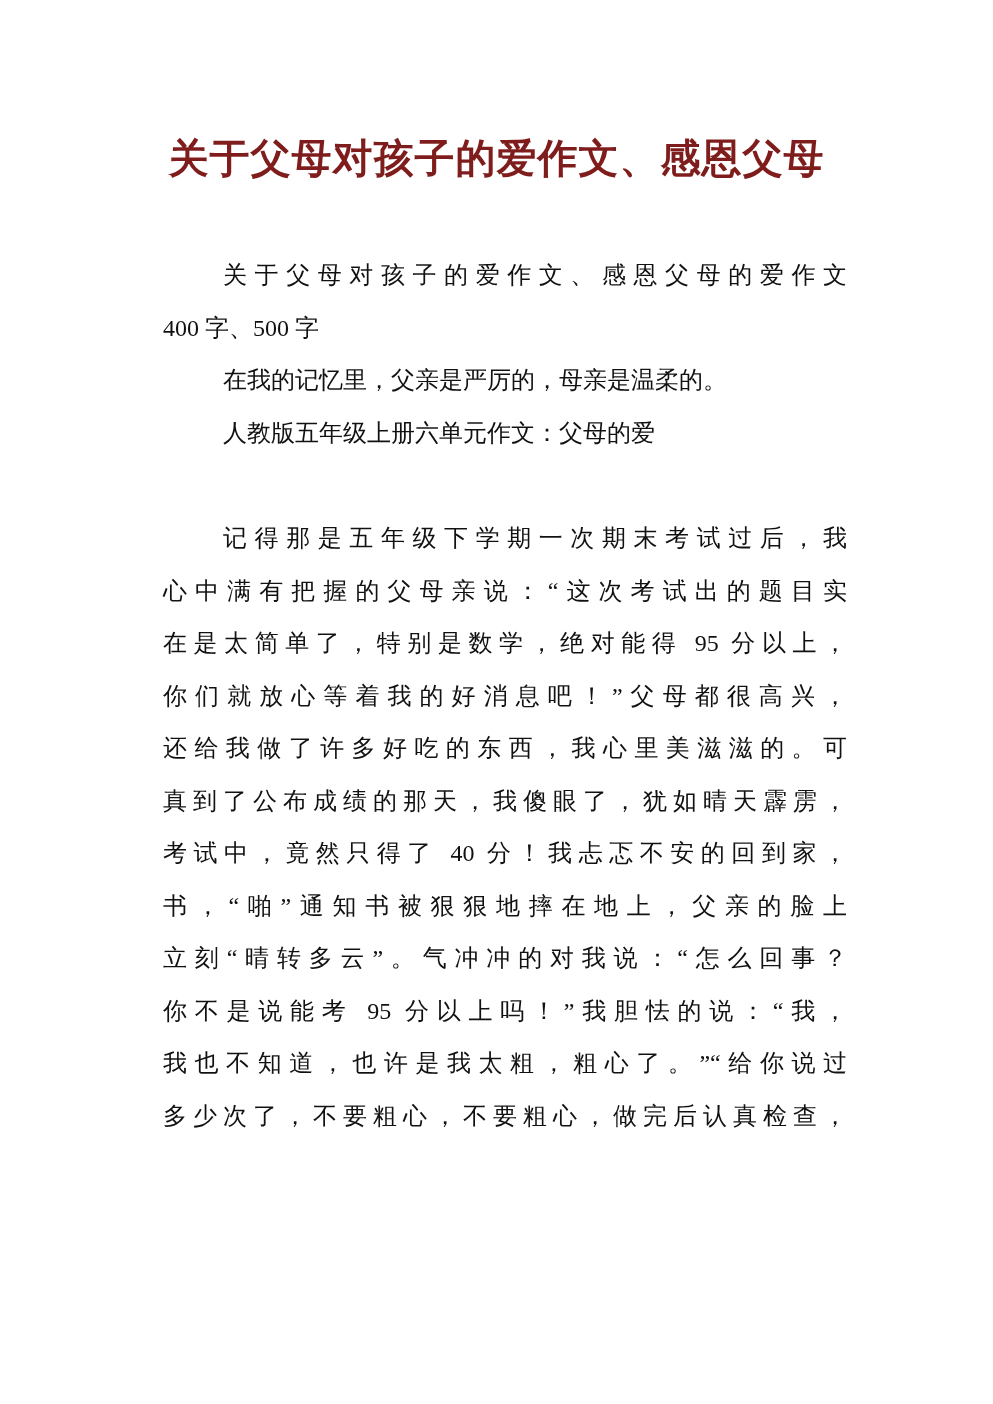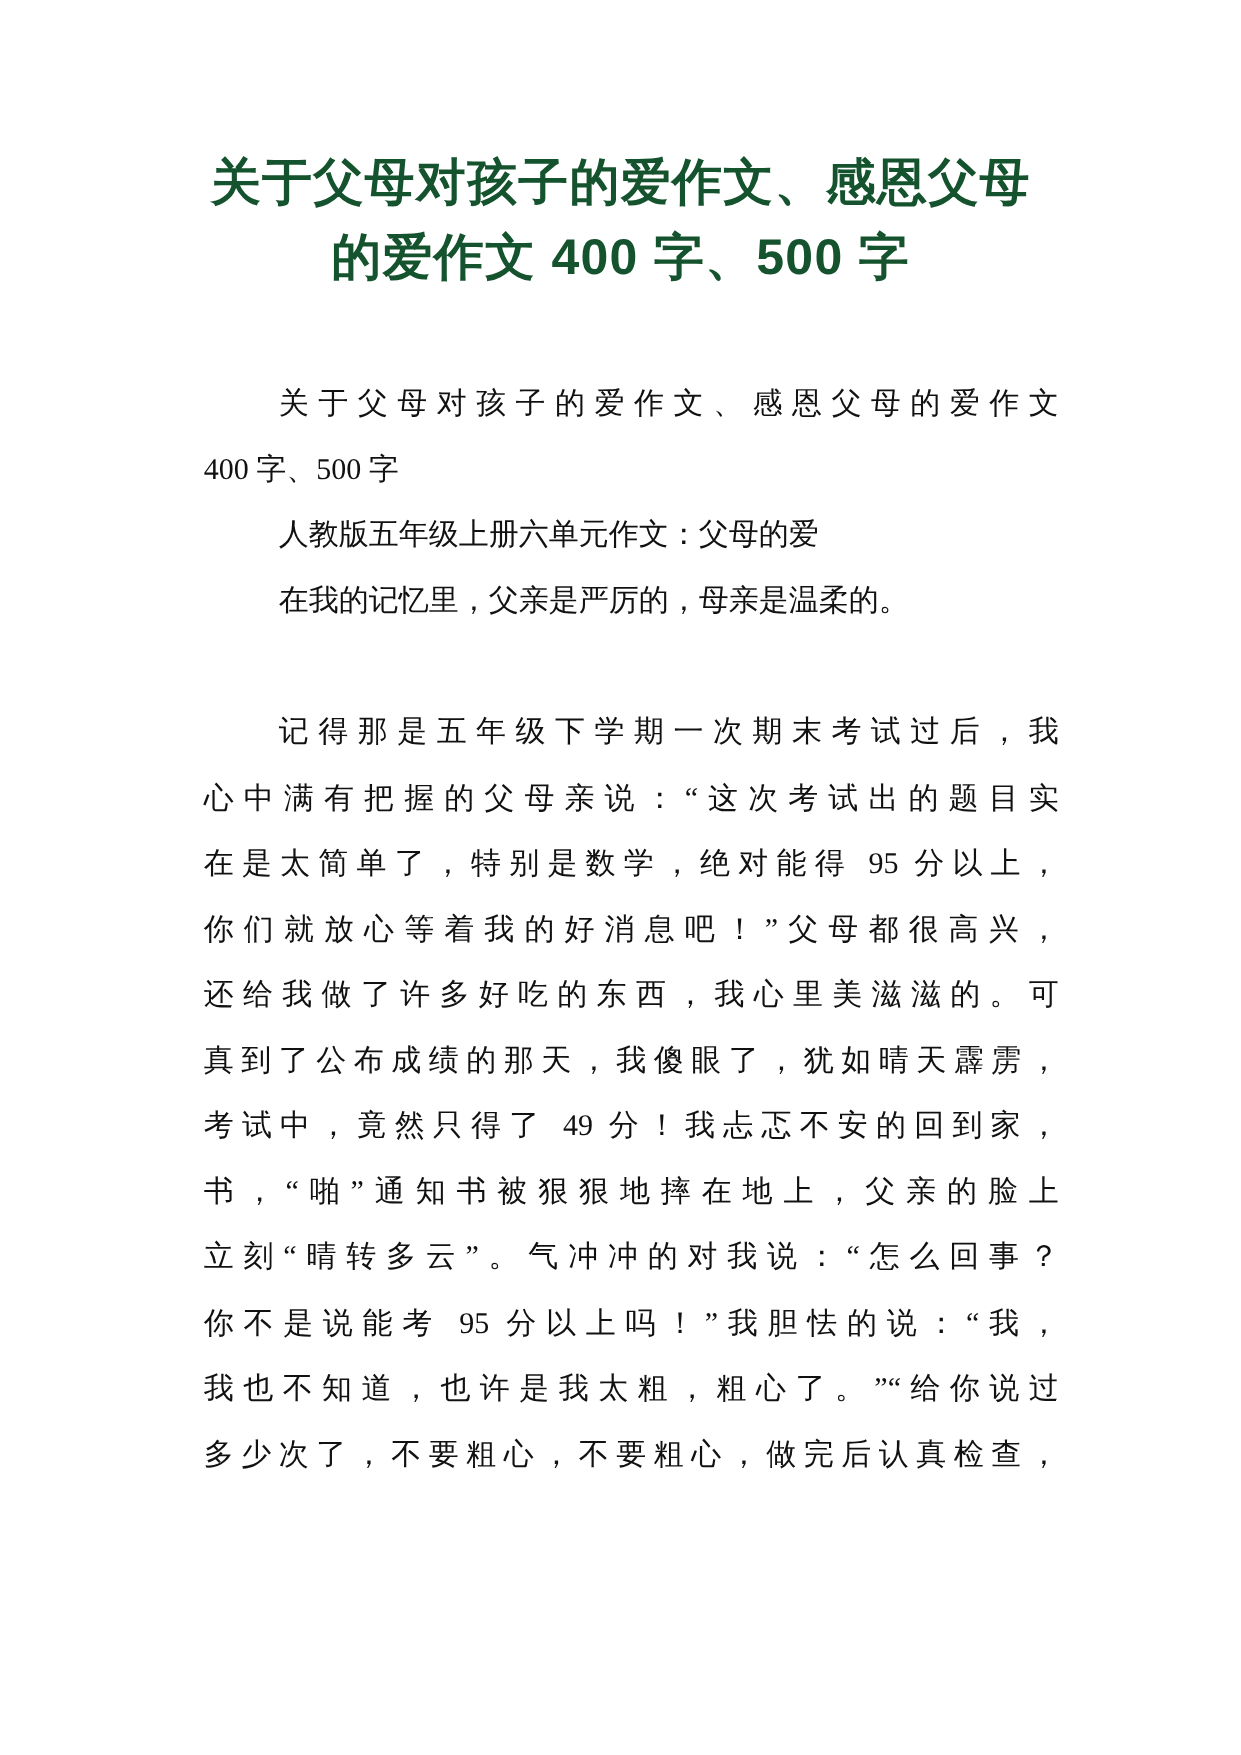--- a/index.html
+++ b/index.html
@@ -10,28 +10,28 @@
   .page {
     position: relative;
     width: 993px;
     height: 1404px;
     background: #ffffff;
     overflow: hidden;
     font-family: "Liberation Serif", "DejaVu Serif", serif;
     color: #000000;
   }
   .doc-title {
-    margin: 4px;
+    margin: 16px;
     padding-top: 112px;
     font-family: "Liberation Sans", "DejaVu Sans", sans-serif;
     font-weight: bold;
     font-size: 40px;
     line-height: 60px;
     text-align: center;
-    color: #14532d;
+    color: #7f1d1d;
     letter-spacing: 1px;
   }
   .doc-title .tline {
     display: block;
   }
   .doc-body {
     margin-top: 61px;
     margin-left: 163px;
     width: 684px;
     font-size: 24px;
@@ -57,46 +57,45 @@
     text-indent: 60px;
   }
 </style>
 </head>
 <body>
 
 <div class="page">
 
   <h1 class="doc-title">
     <span class="tline">关于父母对孩子的爱作文、感恩父母</span>
-    <span class="tline">的爱作文 400 字、500 字</span>
   </h1>
 
   <div class="doc-body">
 
     <div class="para">
       <div class="line indent">关于父母对孩子的爱作文、感恩父母的爱作文</div>
       <div class="line end">400 字、500 字</div>
     </div>
 
     <div class="para">
-      <div class="line end indent">人教版五年级上册六单元作文：父母的爱</div>
+      <div class="line end indent">在我的记忆里，父亲是严厉的，母亲是温柔的。</div>
     </div>
 
     <div class="para">
-      <div class="line end indent">在我的记忆里，父亲是严厉的，母亲是温柔的。</div>
+      <div class="line end indent">人教版五年级上册六单元作文：父母的爱</div>
     </div>
 
     <div class="para gap-before">
       <div class="line indent">记得那是五年级下学期一次期末考试过后，我</div>
       <div class="line">心中满有把握的父母亲说：“这次考试出的题目实</div>
       <div class="line">在是太简单了，特别是数学，绝对能得 95 分以上，</div>
       <div class="line">你们就放心等着我的好消息吧！”父母都很高兴，</div>
       <div class="line">还给我做了许多好吃的东西，我心里美滋滋的。可</div>
       <div class="line">真到了公布成绩的那天，我傻眼了，犹如晴天霹雳，</div>
-      <div class="line">考试中，竟然只得了 49 分！我忐忑不安的回到家，</div>
+      <div class="line">考试中，竟然只得了 40 分！我忐忑不安的回到家，</div>
       <div class="line">书，“啪”通知书被狠狠地摔在地上，父亲的脸上</div>
       <div class="line">立刻“晴转多云”。气冲冲的对我说：“怎么回事？</div>
       <div class="line">你不是说能考 95 分以上吗！”我胆怯的说：“我，</div>
       <div class="line">我也不知道，也许是我太粗，粗心了。”“给你说过</div>
       <div class="line">多少次了，不要粗心，不要粗心，做完后认真检查，</div>
     </div>
 
   </div>
 
 </div>

